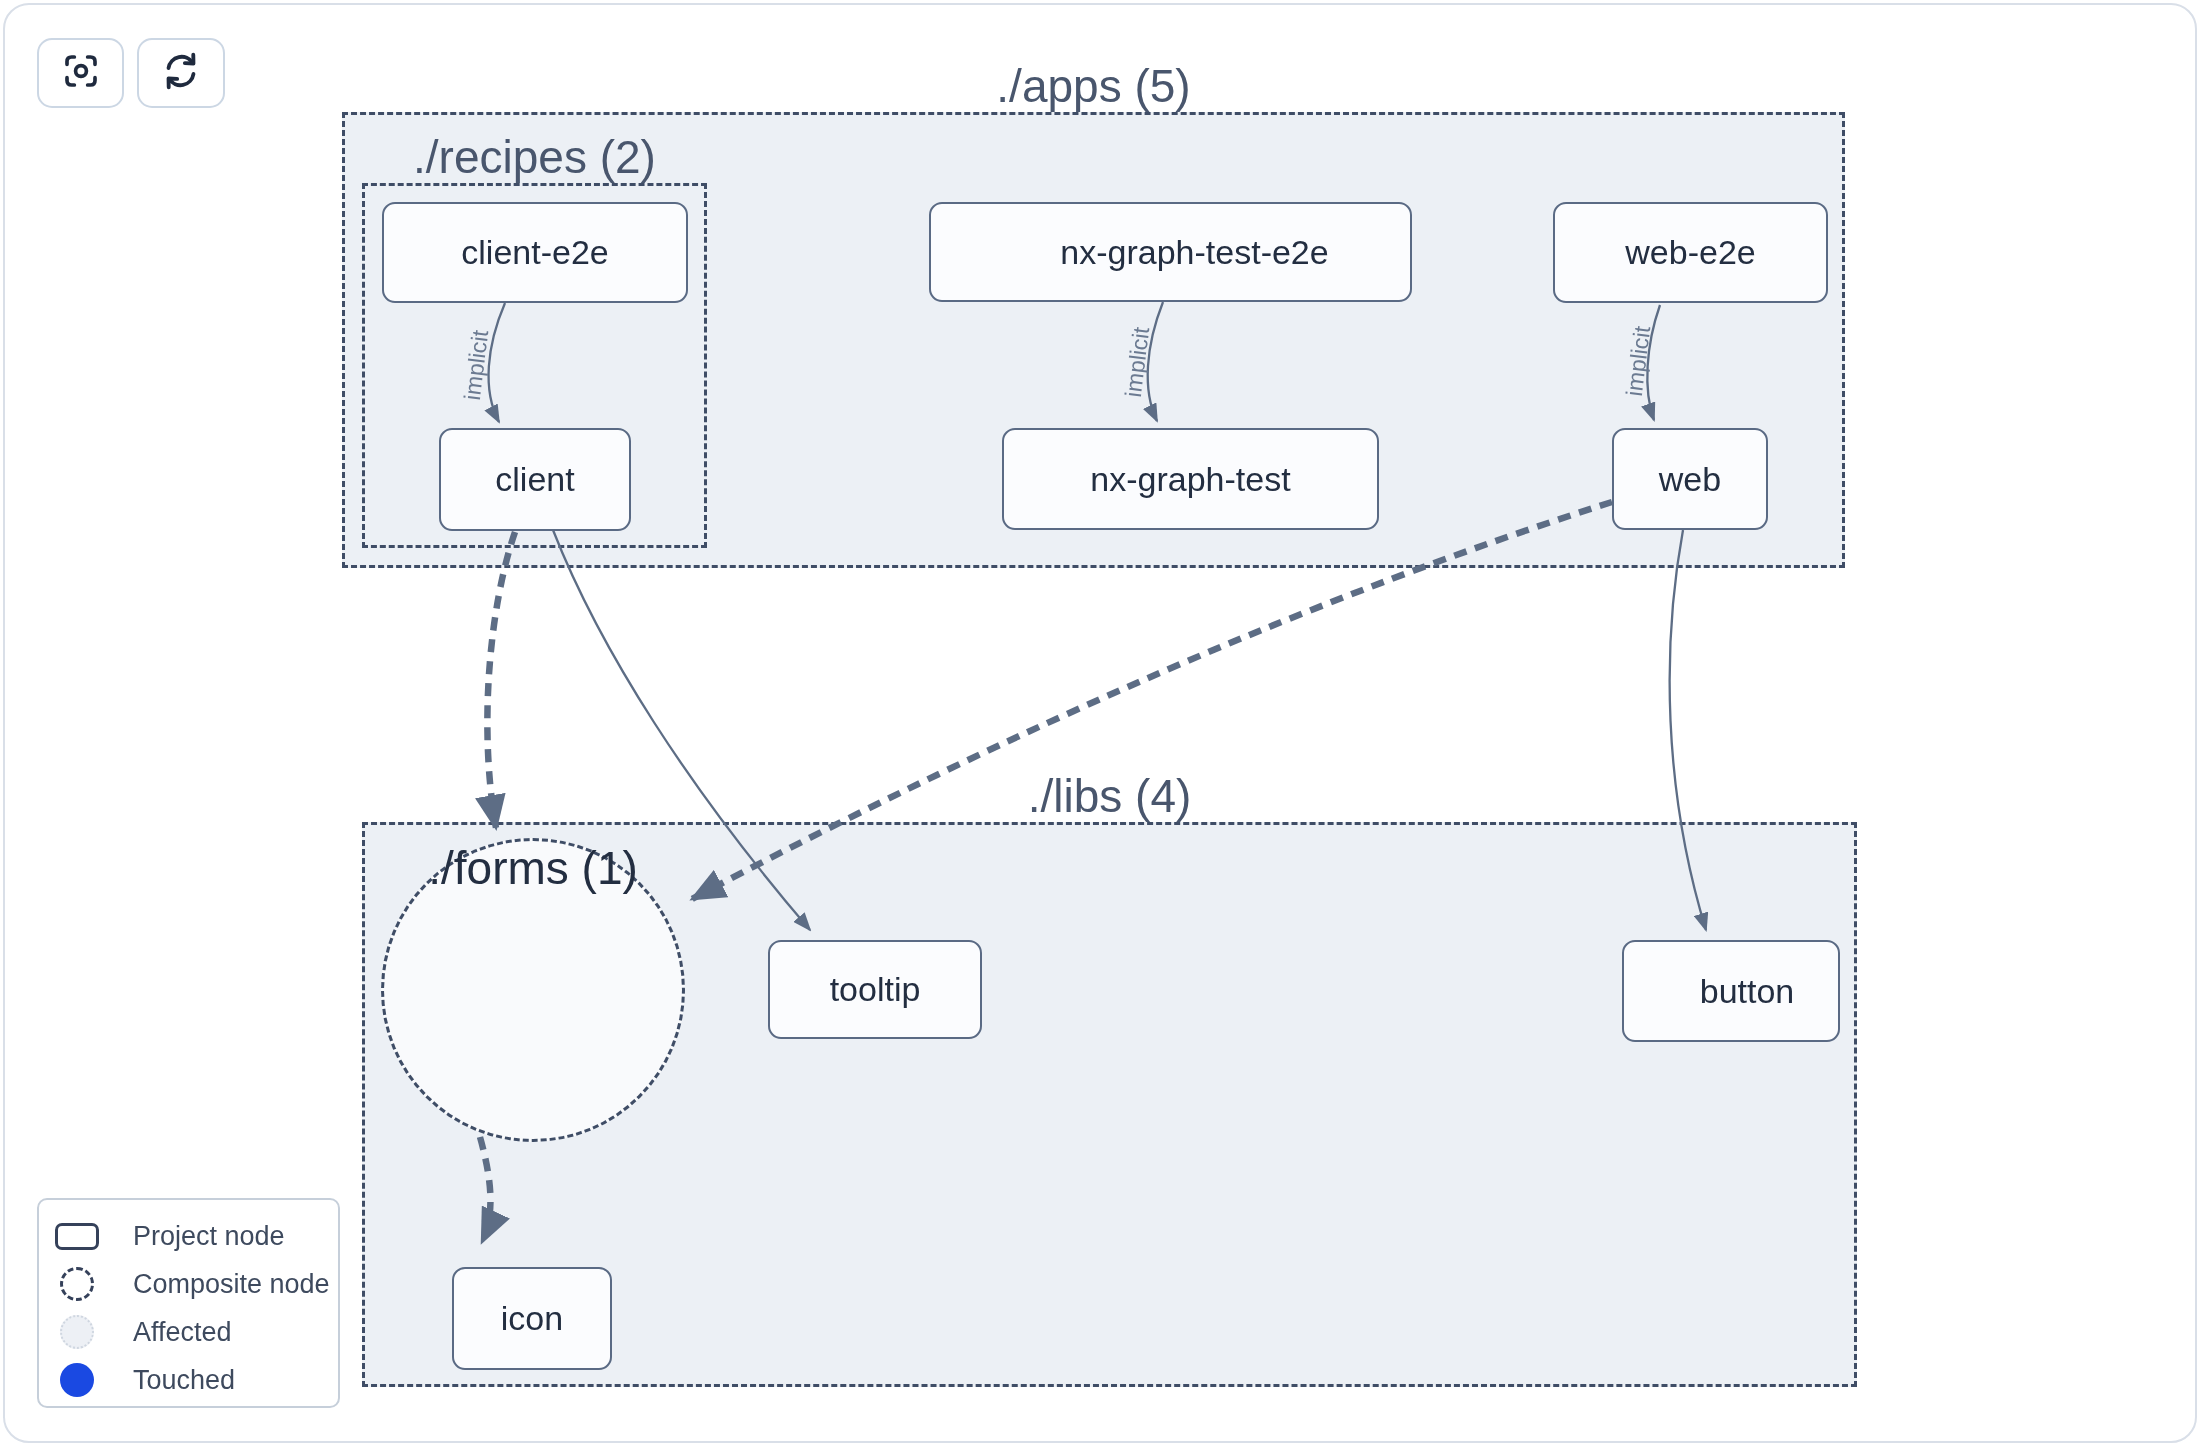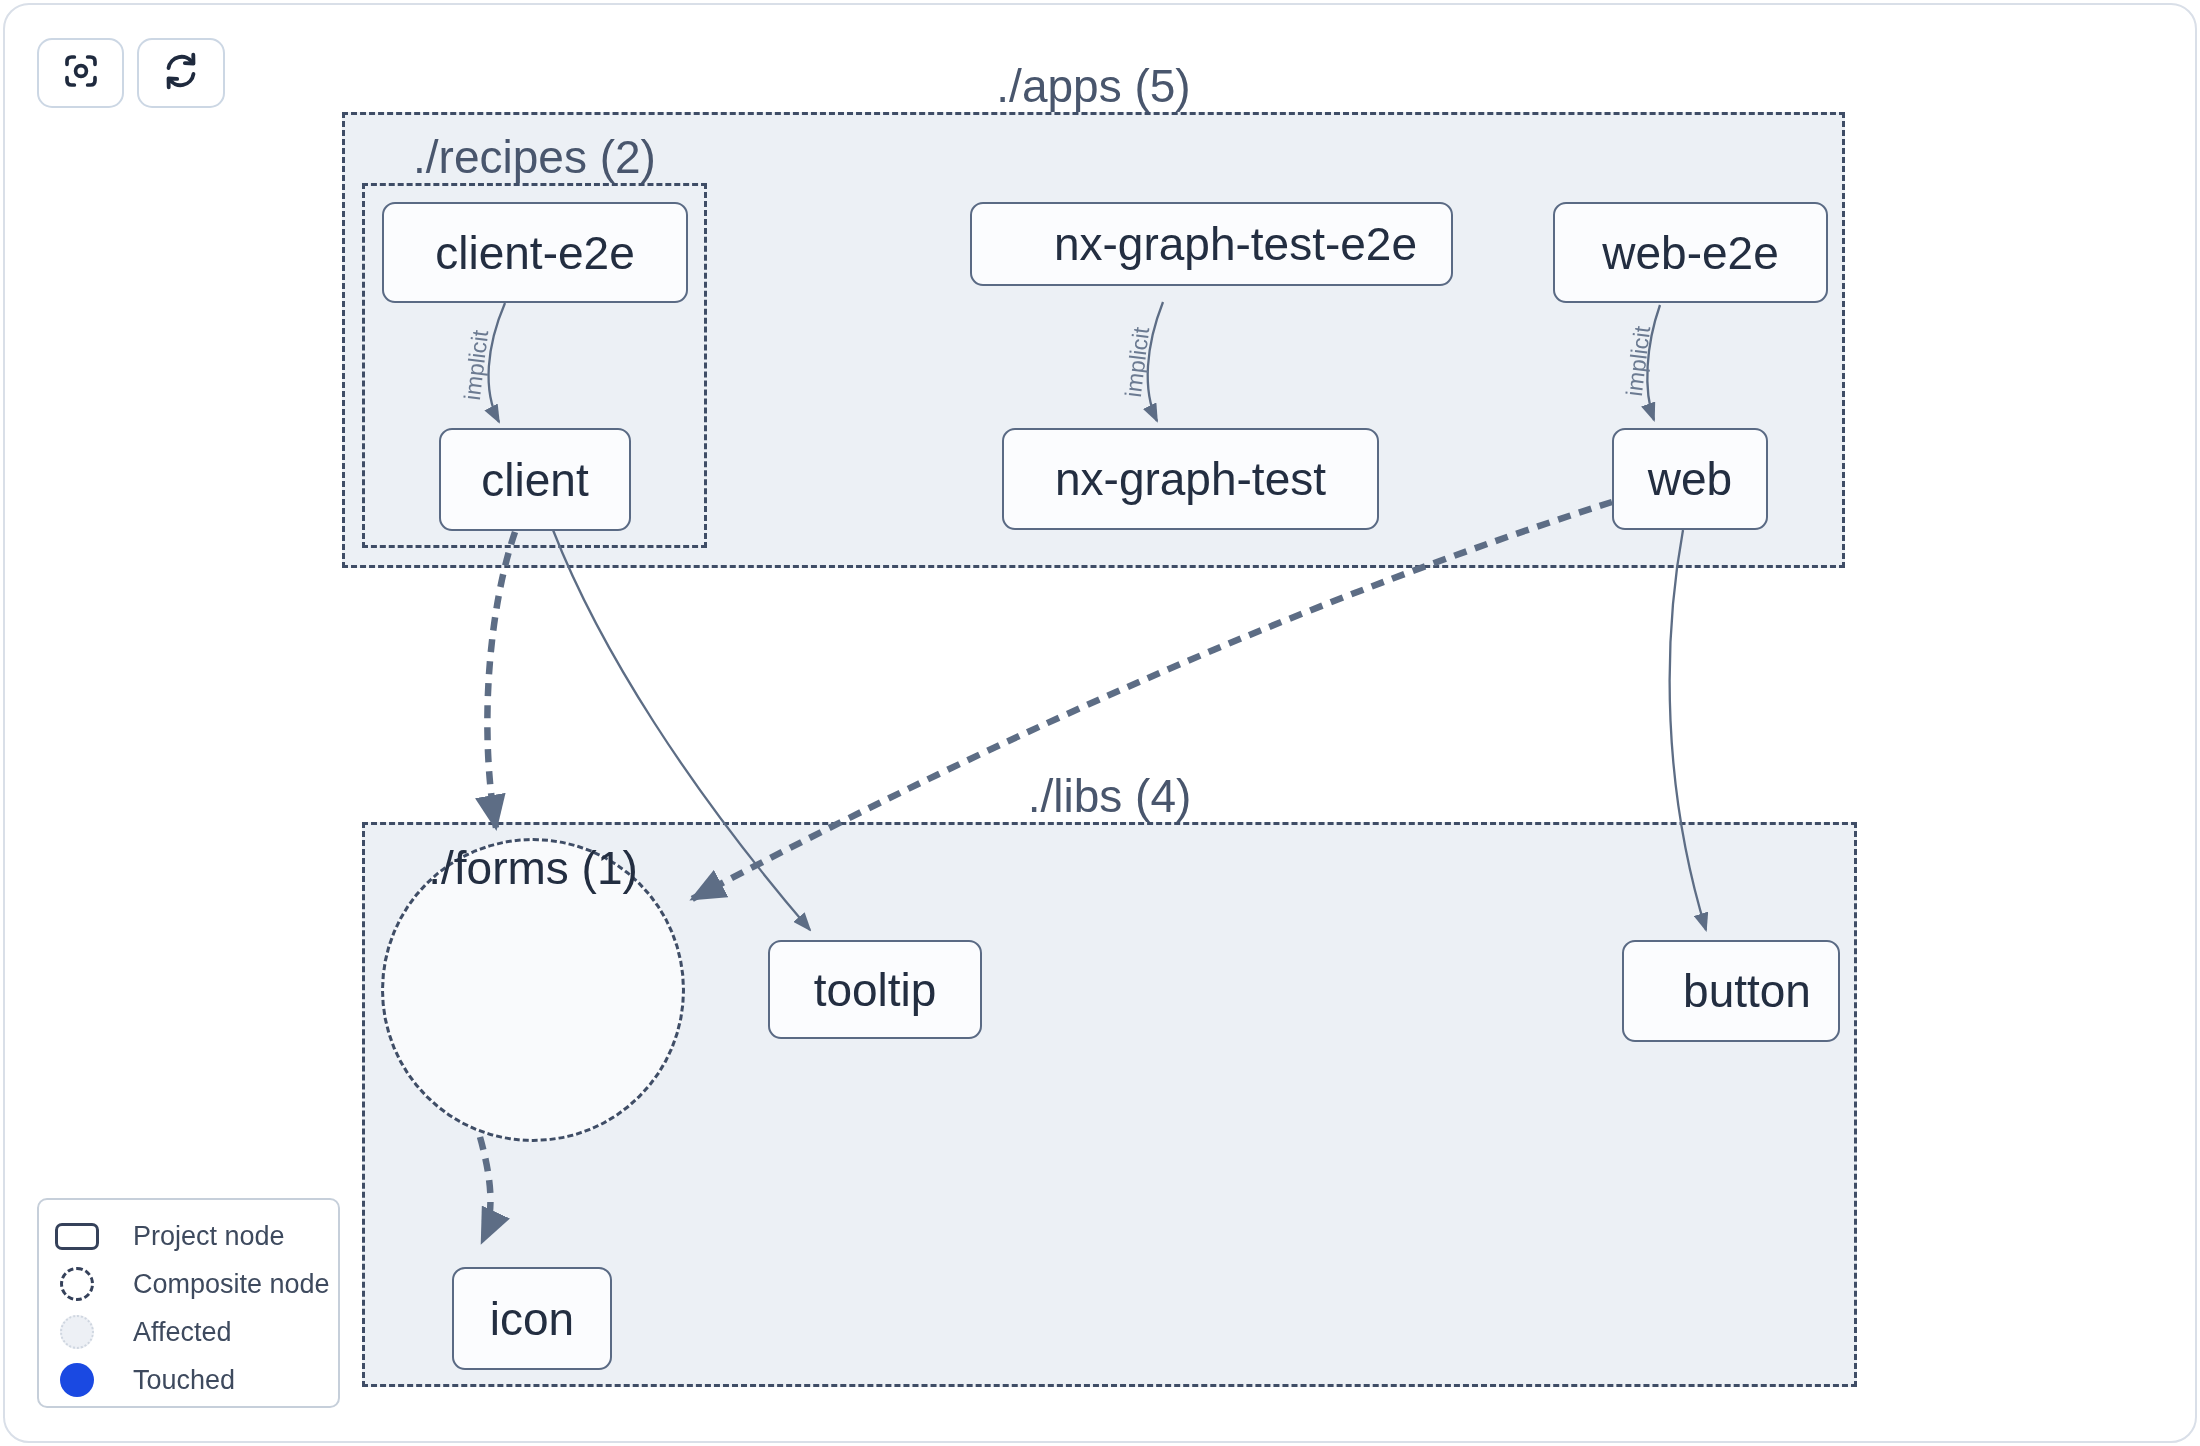--- a/index.html
+++ b/index.html
@@ -34,21 +34,21 @@
     position:absolute;border-radius:50%;background:#f9fafc;
     border:3px dashed #3f4d66;box-sizing:border-box;
     display:flex;align-items:flex-start;justify-content:center;
     font-size:46px;color:#232e41;z-index:2;
   }
   
   .node{
     position:absolute;background:#fbfcfe;border:2px solid #5a6a84;
     border-radius:13px;box-sizing:border-box;z-index:3;
     display:flex;align-items:center;justify-content:center;
-    font-size:46px;color:#232e41;white-space:nowrap;cursor:pointer;
+    font-size:34px;color:#232e41;white-space:nowrap;cursor:pointer;
   }
   
   .edges-overlay{position:absolute;left:0;top:0;z-index:4;pointer-events:none;}
   .edge-thin{stroke:#5d6d85;stroke-width:2.3;fill:none;}
   .edge-thick{stroke:#5d6d85;stroke-width:6.5;fill:none;stroke-dasharray:13 9;}
   .edge-label{fill:#6b7a91;font-size:23px;font-family:"Liberation Sans",sans-serif;}
   
   .legend{
     position:absolute;left:37px;top:1198px;width:303px;height:210px;
     background:#ffffff;border:2px solid #c6cfda;border-radius:10px;
@@ -101,21 +101,21 @@
   <div class="group-label">./libs (4)</div>
 </div>
 
 <div class="composite-circle" style="left:381px;top:838px;width:304px;height:304px;">
   <span>./forms (1)</span>
 </div>
 
 <div class="node" style="left:382px;top:202px;width:306px;height:101px;">
   <span>client-e2e</span>
 </div>
-<div class="node" style="left:970px;top:202px;width:483px;height:84px;padding-left:48px;">
+<div class="node" style="left:929px;top:202px;width:483px;height:100px;padding-left:48px;">
   <span>nx-graph-test-e2e</span>
 </div>
 <div class="node" style="left:1553px;top:202px;width:275px;height:101px;">
   <span>web-e2e</span>
 </div>
 <div class="node" style="left:439px;top:428px;width:192px;height:103px;">
   <span>client</span>
 </div>
 <div class="node" style="left:1002px;top:428px;width:377px;height:102px;">
   <span>nx-graph-test</span>

